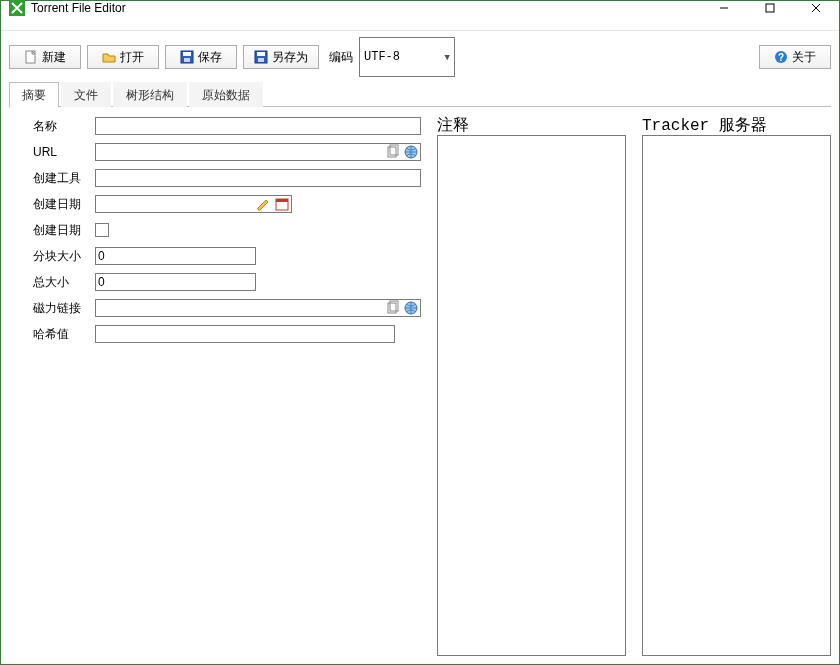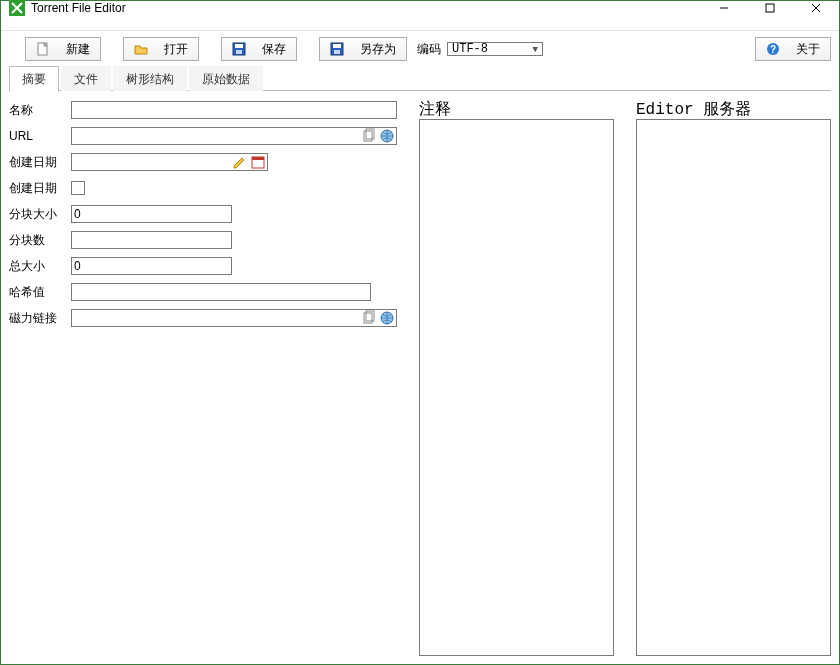--- a/index.html
+++ b/index.html
@@ -47,30 +47,29 @@
     gap: 6px;
   }
   .tbtn {
     height: 24px;
     min-width: 72px;
     border: 1px solid #adadad;
     background: linear-gradient(#fdfdfd, #f0f0f0);
     display: flex;
     align-items: center;
     justify-content: center;
-    gap: 16px;
+    gap: 4px;
     padding: 0 10px;
     font-size: 12px;
     cursor: default;
-    margin-left: 16px;
   }
   .tbtn .ico { width: 14px; height: 14px; display: inline-flex; }
   .enc-label { margin-left: 4px; }
   .combo {
-    height: 14px;
+    height: 40px;
     width: 96px;
     border: 1px solid #7a7a7a;
     background: #fff;
     display: flex;
     align-items: center;
     padding: 0 4px;
     font-family: monospace;
     font-size: 12px;
     position: relative;
   }
@@ -112,22 +111,23 @@
     border-color: #bdbdbd;
     border-bottom: 1px solid #fff;
     margin-bottom: -1px;
     height: 23px;
   }
 
   .content {
     flex: 1;
     display: flex;
     padding: 8px;
-    gap: 22px;
+    gap: 16px;
     min-height: 0;
+    margin-left: 24px;
   }
   .form-pane {
     flex: 0 0 388px;
     display: flex;
     flex-direction: column;
     gap: 4px;
   }
   .row {
     display: flex;
     align-items: center;
@@ -306,20 +306,24 @@
               <svg viewBox="0 0 16 16">
                   <circle cx="8" cy="8" r="6" fill="#8fc7f0" stroke="#3a6faa"></circle>
                   <path d="M2 8 H14 M8 2 V14 M3 4 Q8 8 13 4 M3 12 Q8 8 13 12" stroke="#3a6faa" fill="none" stroke-width="0.7"></path>
                 </svg>
             </span>
           </div>
         </div>
       </div>
 
 
+      <div class="row">
+        <label>创建工具</label>
+        <input class="txt" value="" style="">
+      </div>
 
       <div class="row">
         <label>创建日期</label>
         <div class="relwrap mid">
           <input class="txt withicons" style="flex: 1 1 0%;" value="">
           <div class="field-icons">
             <span class="mini-ico">
               <svg viewBox="0 0 16 16">
                   <path d="M2 12 L10 4 L12 6 L4 14 L2 14 Z" fill="#f4c542" stroke="#b8860b"></path>
                 </svg>
@@ -337,33 +341,24 @@
       <div class="row">
         <label>创建日期</label>
         <div class="checkbox"></div>
       </div>
 
       <div class="row">
         <label>分块大小</label>
         <input class="txt short" value="0" style="">
       </div>
 
-      <div class="row">
-        <label>分块数</label>
-        <input class="txt short" value="" style="">
-      </div>
 
       <div class="row">
         <label>总大小</label>
         <input class="txt short" value="0" style="">
-      </div>
-
-      <div class="row">
-        <label>哈希值</label>
-        <input class="txt" style="flex: 0 0 300px;" value="">
       </div>
 
       <div class="row">
         <label>磁力链接</label>
         <div class="relwrap">
           <input class="txt withicons" value="" style="">
           <div class="field-icons">
             <span class="mini-ico">
               <svg viewBox="0 0 16 16">
                   <rect x="3" y="3" width="8" height="10" fill="none" stroke="#888"></rect>
@@ -373,27 +368,32 @@
             <span class="mini-ico">
               <svg viewBox="0 0 16 16">
                   <circle cx="8" cy="8" r="6" fill="#8fc7f0" stroke="#3a6faa"></circle>
                   <path d="M2 8 H14 M8 2 V14 M3 4 Q8 8 13 4 M3 12 Q8 8 13 12" stroke="#3a6faa" fill="none" stroke-width="0.7"></path>
                 </svg>
             </span>
           </div>
         </div>
       </div>
 
+      <div class="row">
+        <label>哈希值</label>
+        <input class="txt" style="flex: 0 0 300px;" value="">
+      </div>
+
     </div>
 
     <div class="column">
       <div class="col-label">注释</div>
       <div class="bigbox"></div>
     </div>
 
     <div class="column">
-      <div class="col-label mono">Editor 服务器</div>
+      <div class="col-label mono">Tracker 服务器</div>
       <div class="bigbox"></div>
     </div>
 
   </div>
 
 </div>
 
 </body></html>

